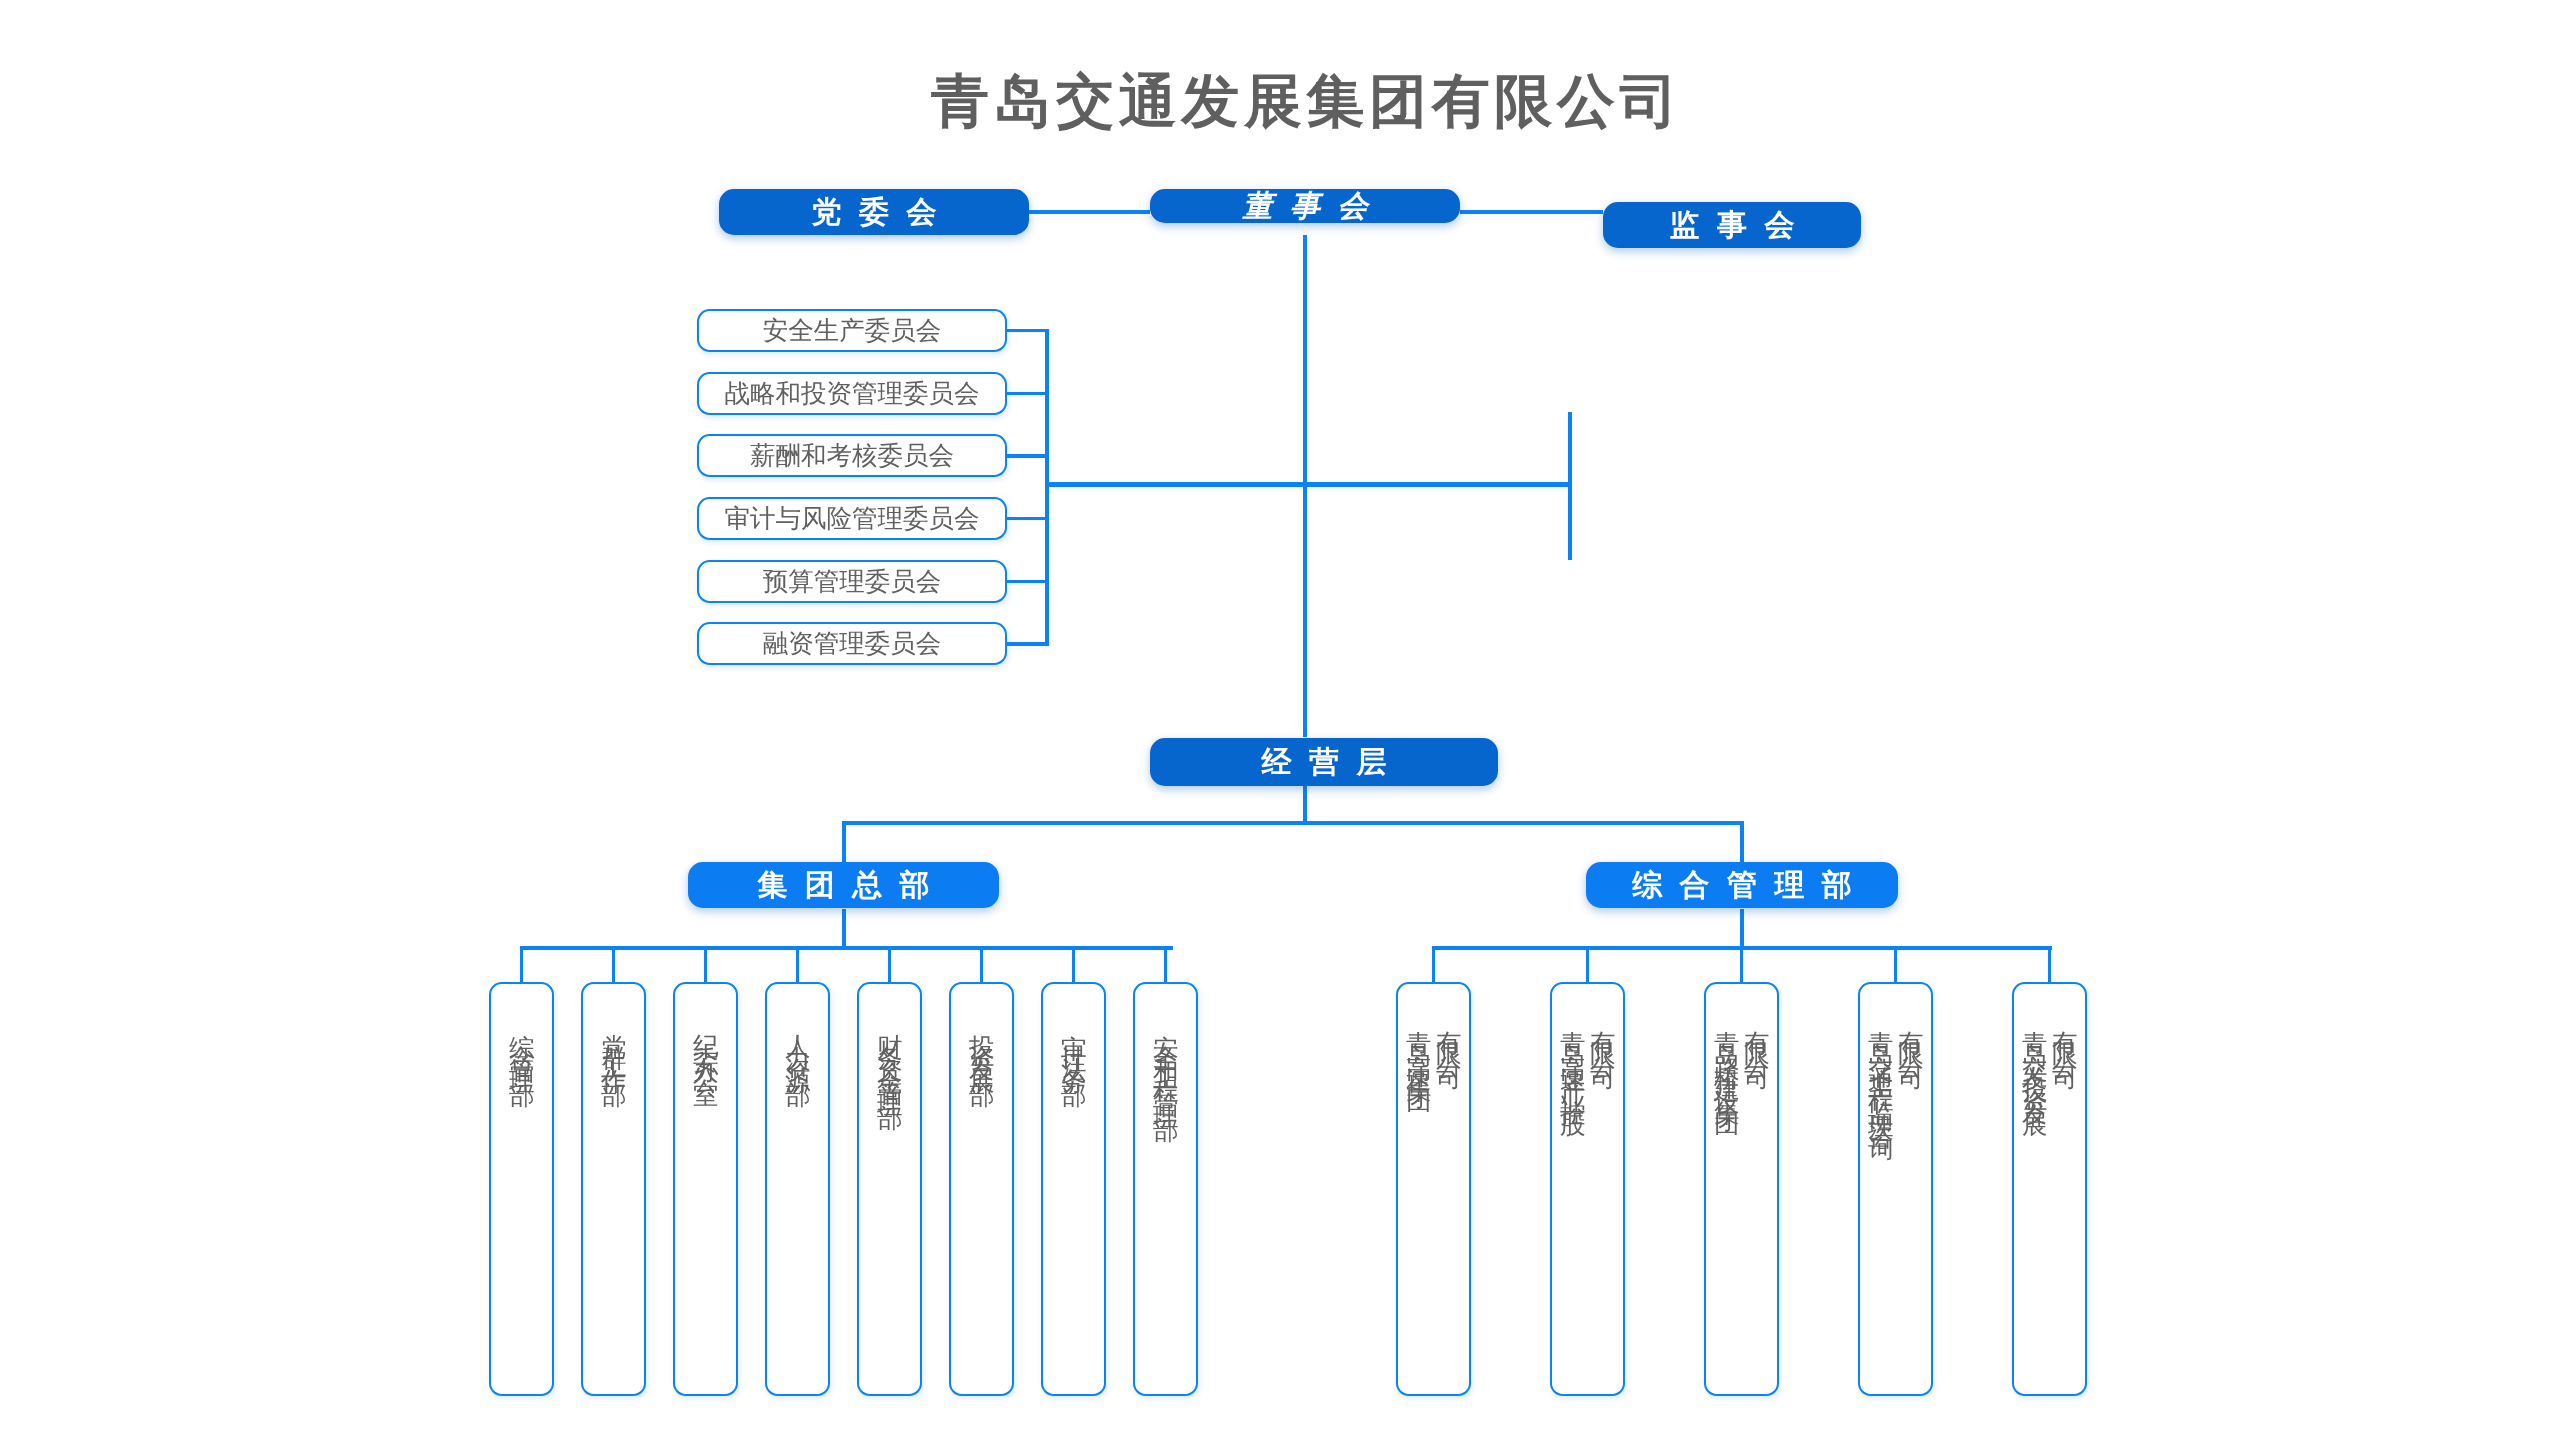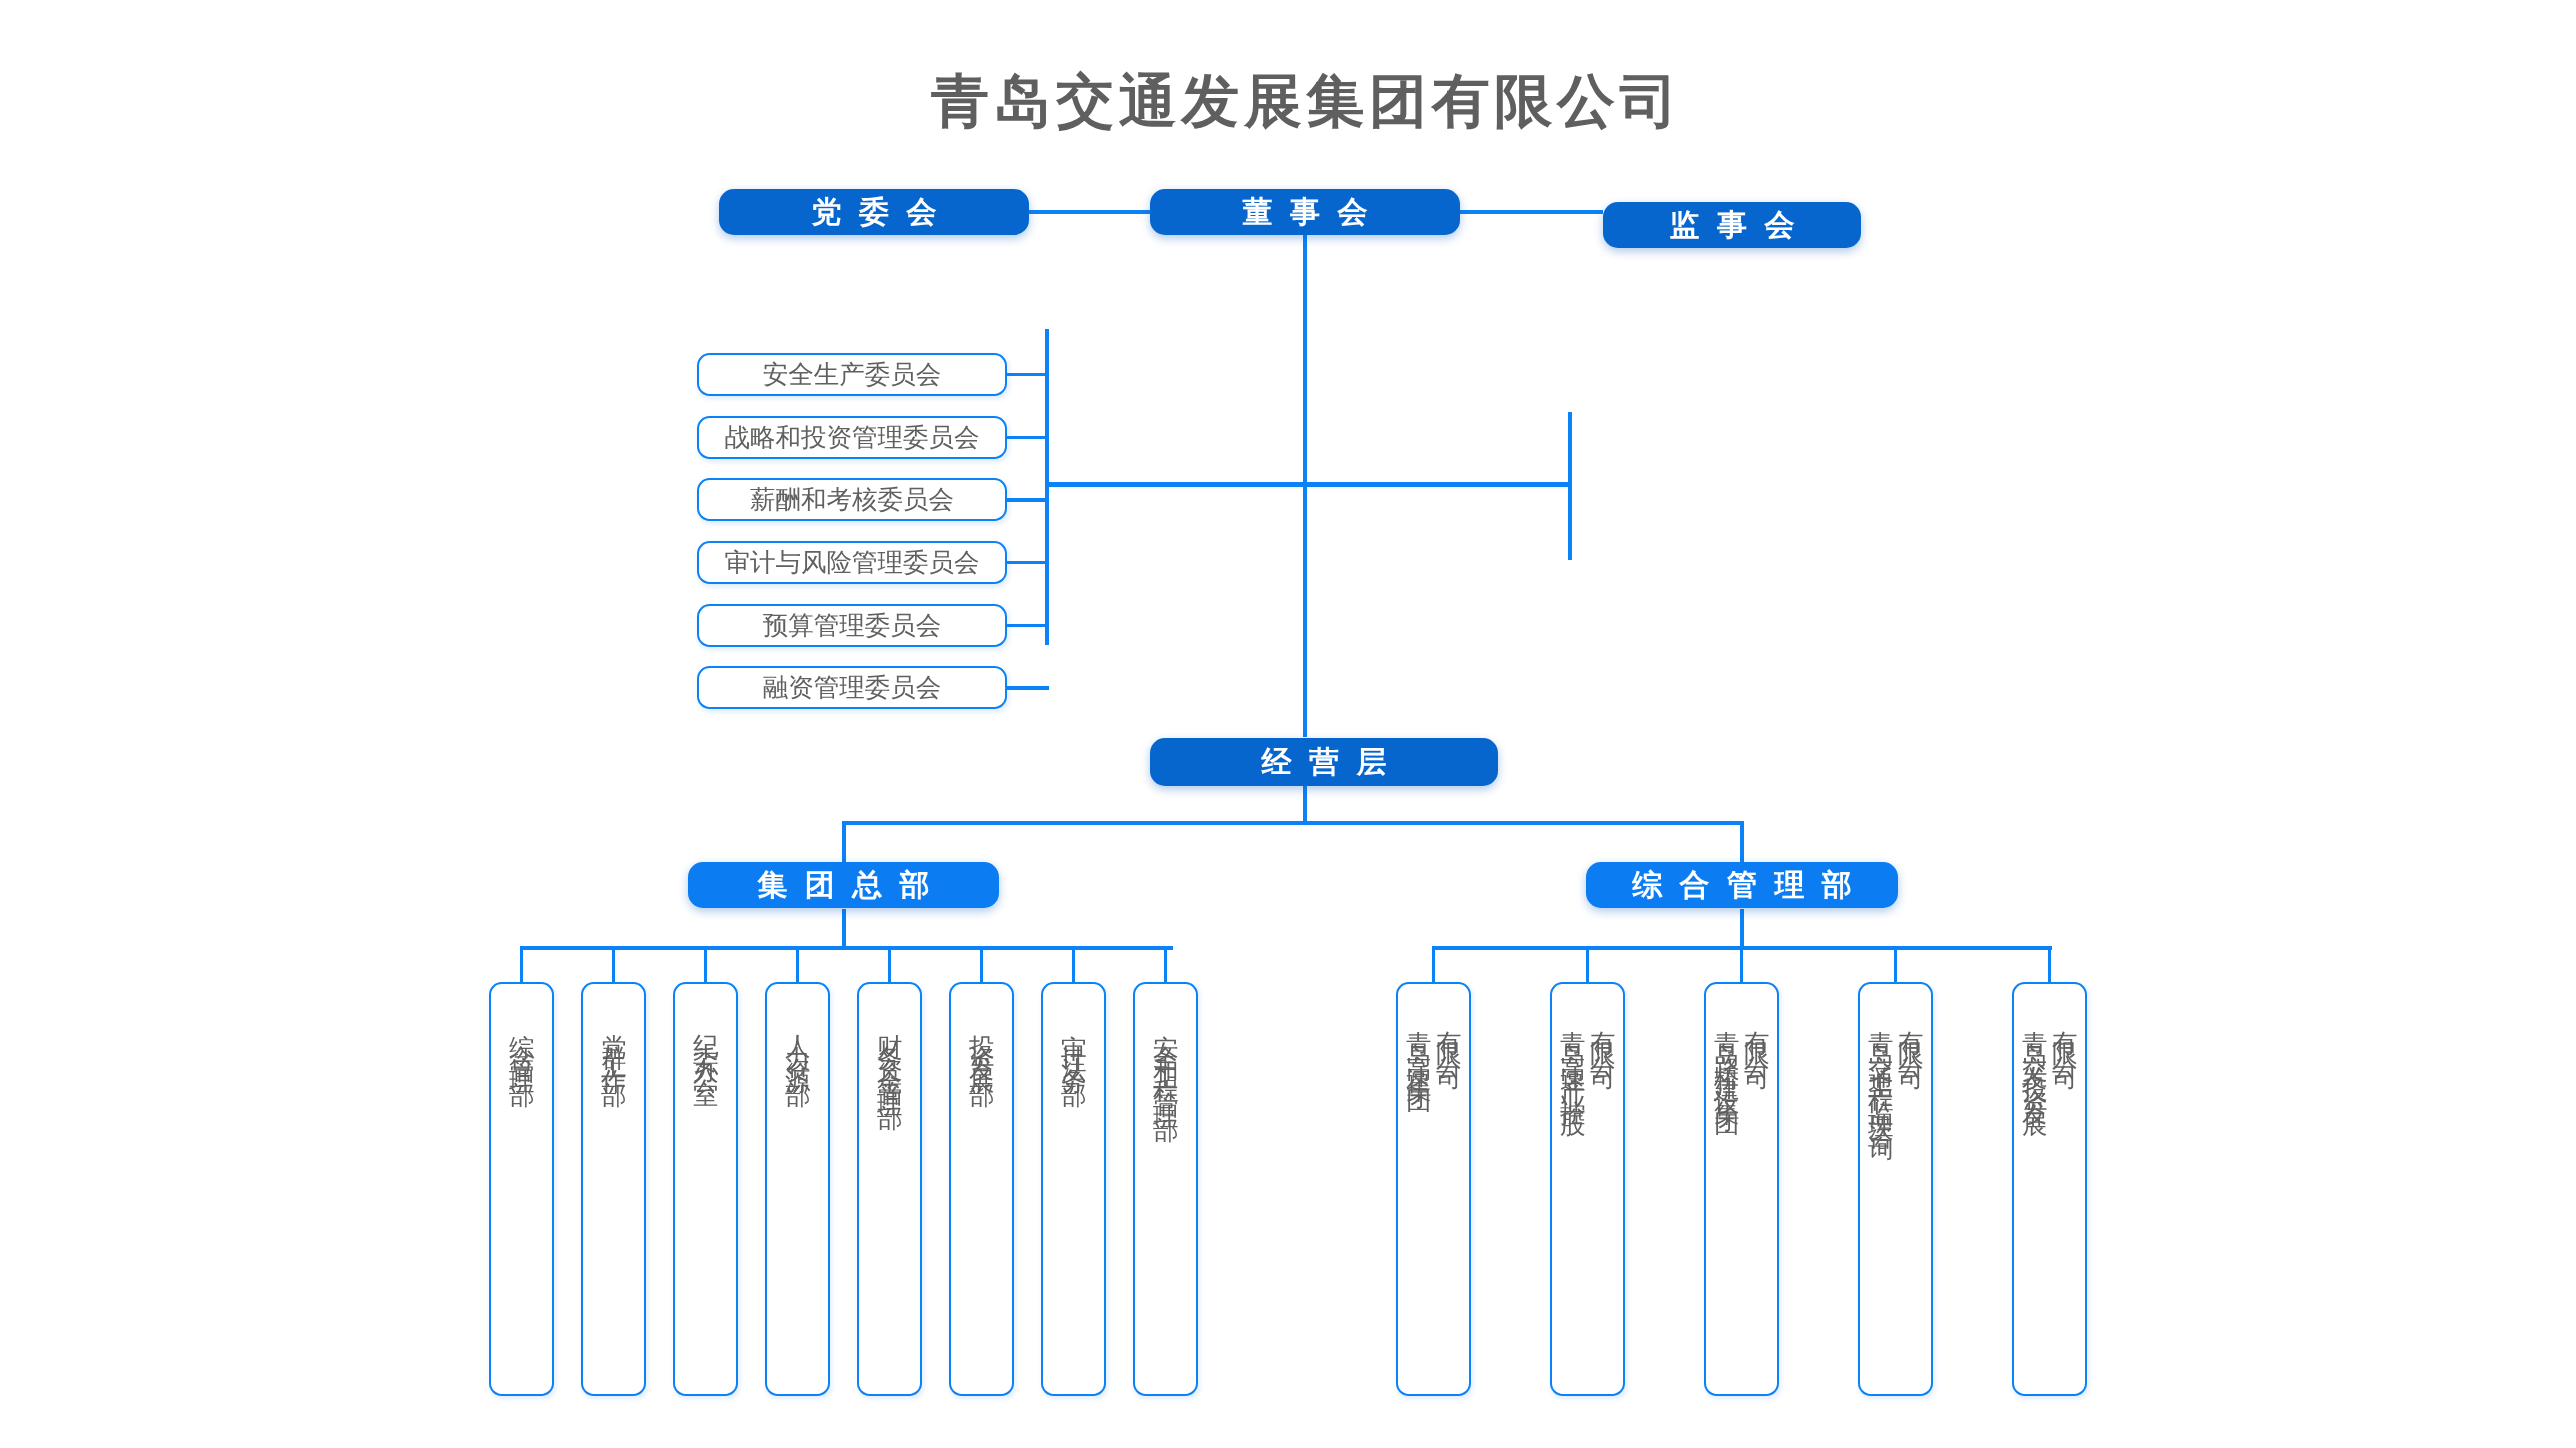--- a/index.html
+++ b/index.html
@@ -20,21 +20,21 @@
   .box {
     position:absolute; display:flex; align-items:center; justify-content:center;
     border-radius:15px; color:#ffffff; font-weight:bold; font-size:30px;
     letter-spacing:17.4px; box-shadow:0 3.5px 9.3px rgba(7,90,190,.32);
     white-space:nowrap; z-index:3;
   }
   .box span { margin-right:-17.4px; }
   .dark { background:#0766cd; }
   .mid  { background:#0b7cf2; }
   .party       { left:697px; top:189px;  width:310px; height:46px;margin-left:22px; }
-  .board       { left:1150px; top:189px;  width:310px; height:46px; }
+  .board       { left:1150px; top:189px;  width:310px; height:34px;font-style:italic; }
   .supervisory { left:1603px; top:202px;  width:258px; height:46px; }
   .mgmt        { left:1150px; top:738px; width:348px; height:48px; }
   .hq          { left:688px; top:862px; width:311px; height:46px; }
   .ic          { left:1586px; top:862px; width:312px; height:46px; }
   
   .line { position:absolute; background:#0b82f6; z-index:1; }
   .l-top1    { left:1007px; top:210px;  width:143px;  height:3.5px; }
   .l-top2    { left:1460px; top:210px;  width:143px;  height:3.5px; }
   .l-trunk   { left:1303px; top:235px;  width:3.5px;    height:502px; }
   .l-lbus    { left:1045px; top:329px;  width:3.5px;    height:316px; }
@@ -44,21 +44,21 @@
   .l-split   { left:842px; top:821px; width:902px; height:3.5px; }
   .l-drop-hq { left:842px; top:824px; width:3.5px;    height:38px; }
   .l-drop-ic { left:1740px; top:824px; width:3.5px;    height:38px; }
   .l-stem-hq { left:842px; top:909px; width:3.5px;    height:39px; }
   .l-stem-ic { left:1740px; top:909px; width:3.5px;    height:39px; }
   .l-dbus    { left:520px;  top:946px; width:653px; height:3.5px; }
   .l-cbus    { left:1432px; top:946px; width:620px; height:3.5px; }
   
   .committees-left {
     position:absolute; left:697px; top:309px; width:310px;
-    display:flex; flex-direction:column; gap:19.7px; z-index:2;margin-top:44px;
+    display:flex; flex-direction:column; gap:19.7px; z-index:2;
   }
   .committees-right {
     position:absolute; left:1598px; top:392px; width:318px;
     display:flex; flex-direction:column; gap:102px; z-index:2;
   }
   .committee {
     position:relative; height:43px; background:#ffffff;
     border:2.3px solid #0b82f6; border-radius:12.7px; box-sizing:border-box;
     display:flex; align-items:center; justify-content:center;
     font-size:25.5px; color:#606060; white-space:nowrap;

